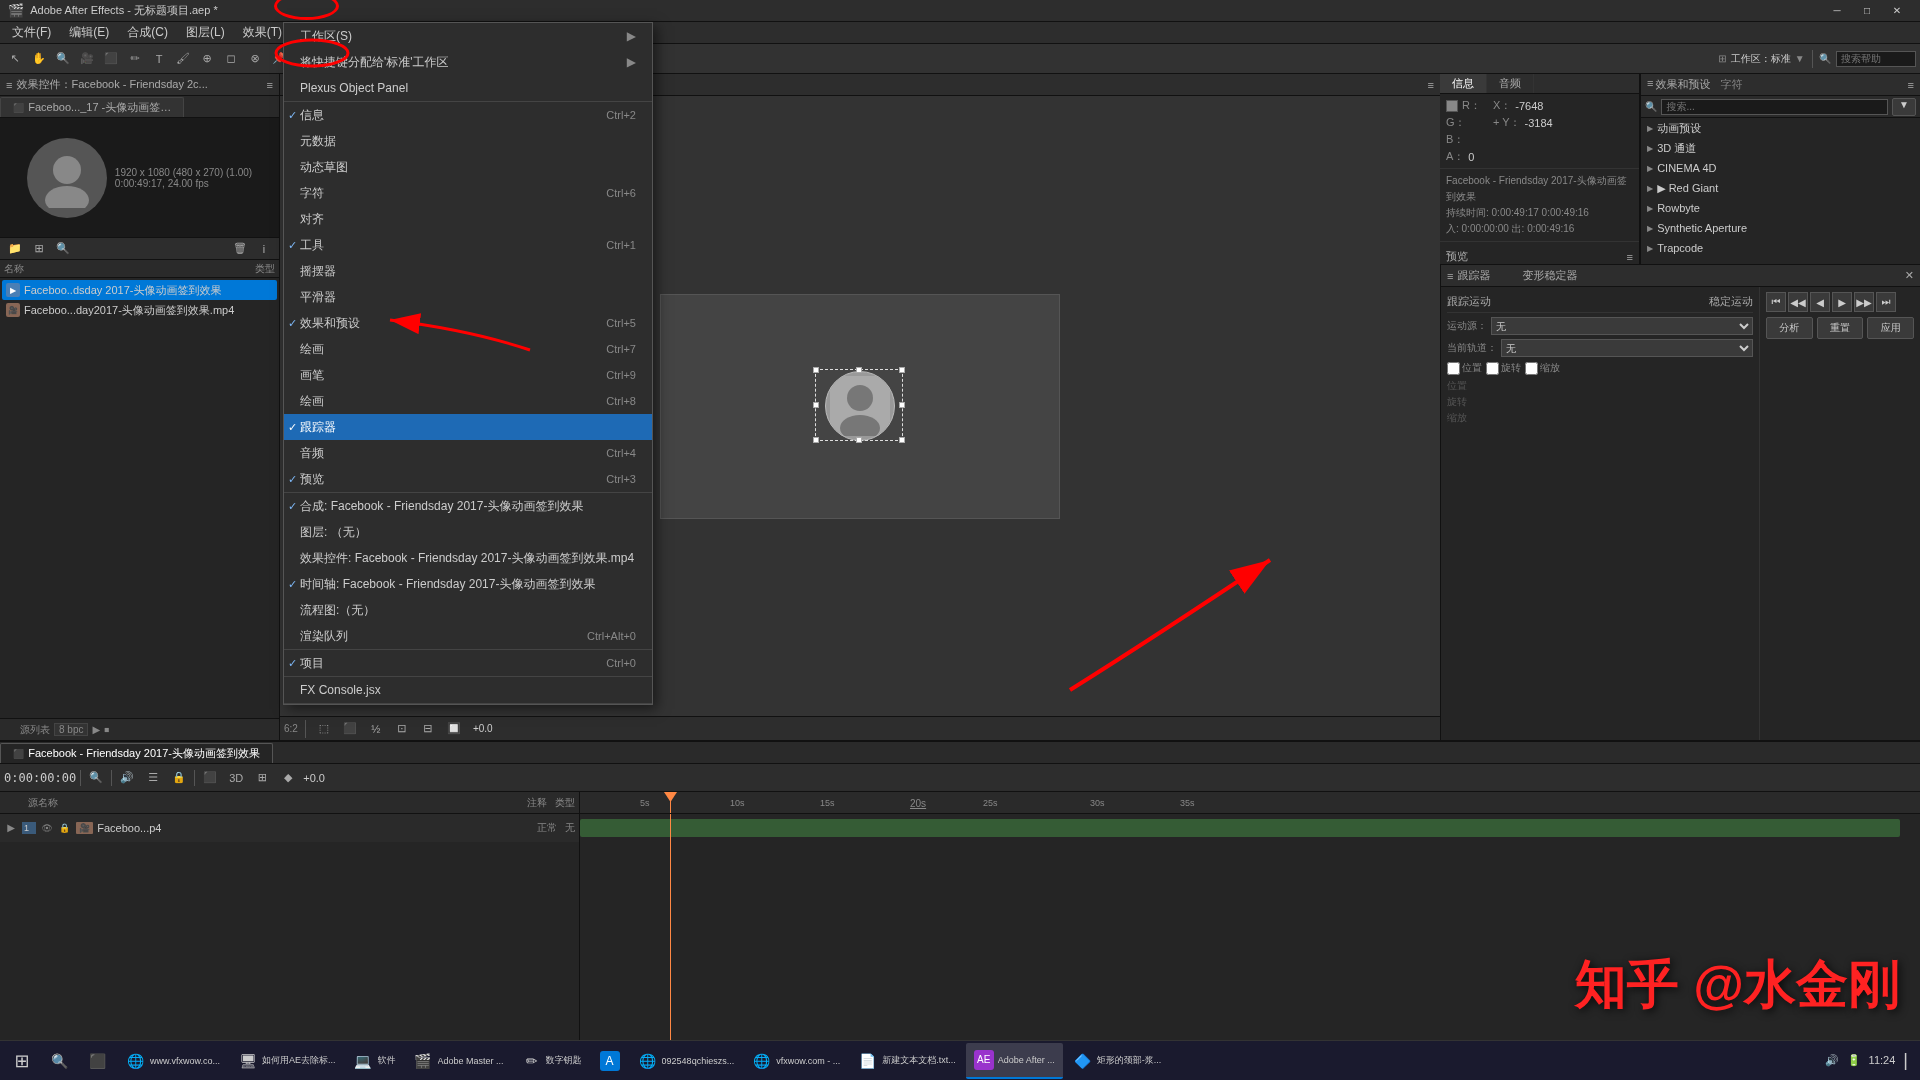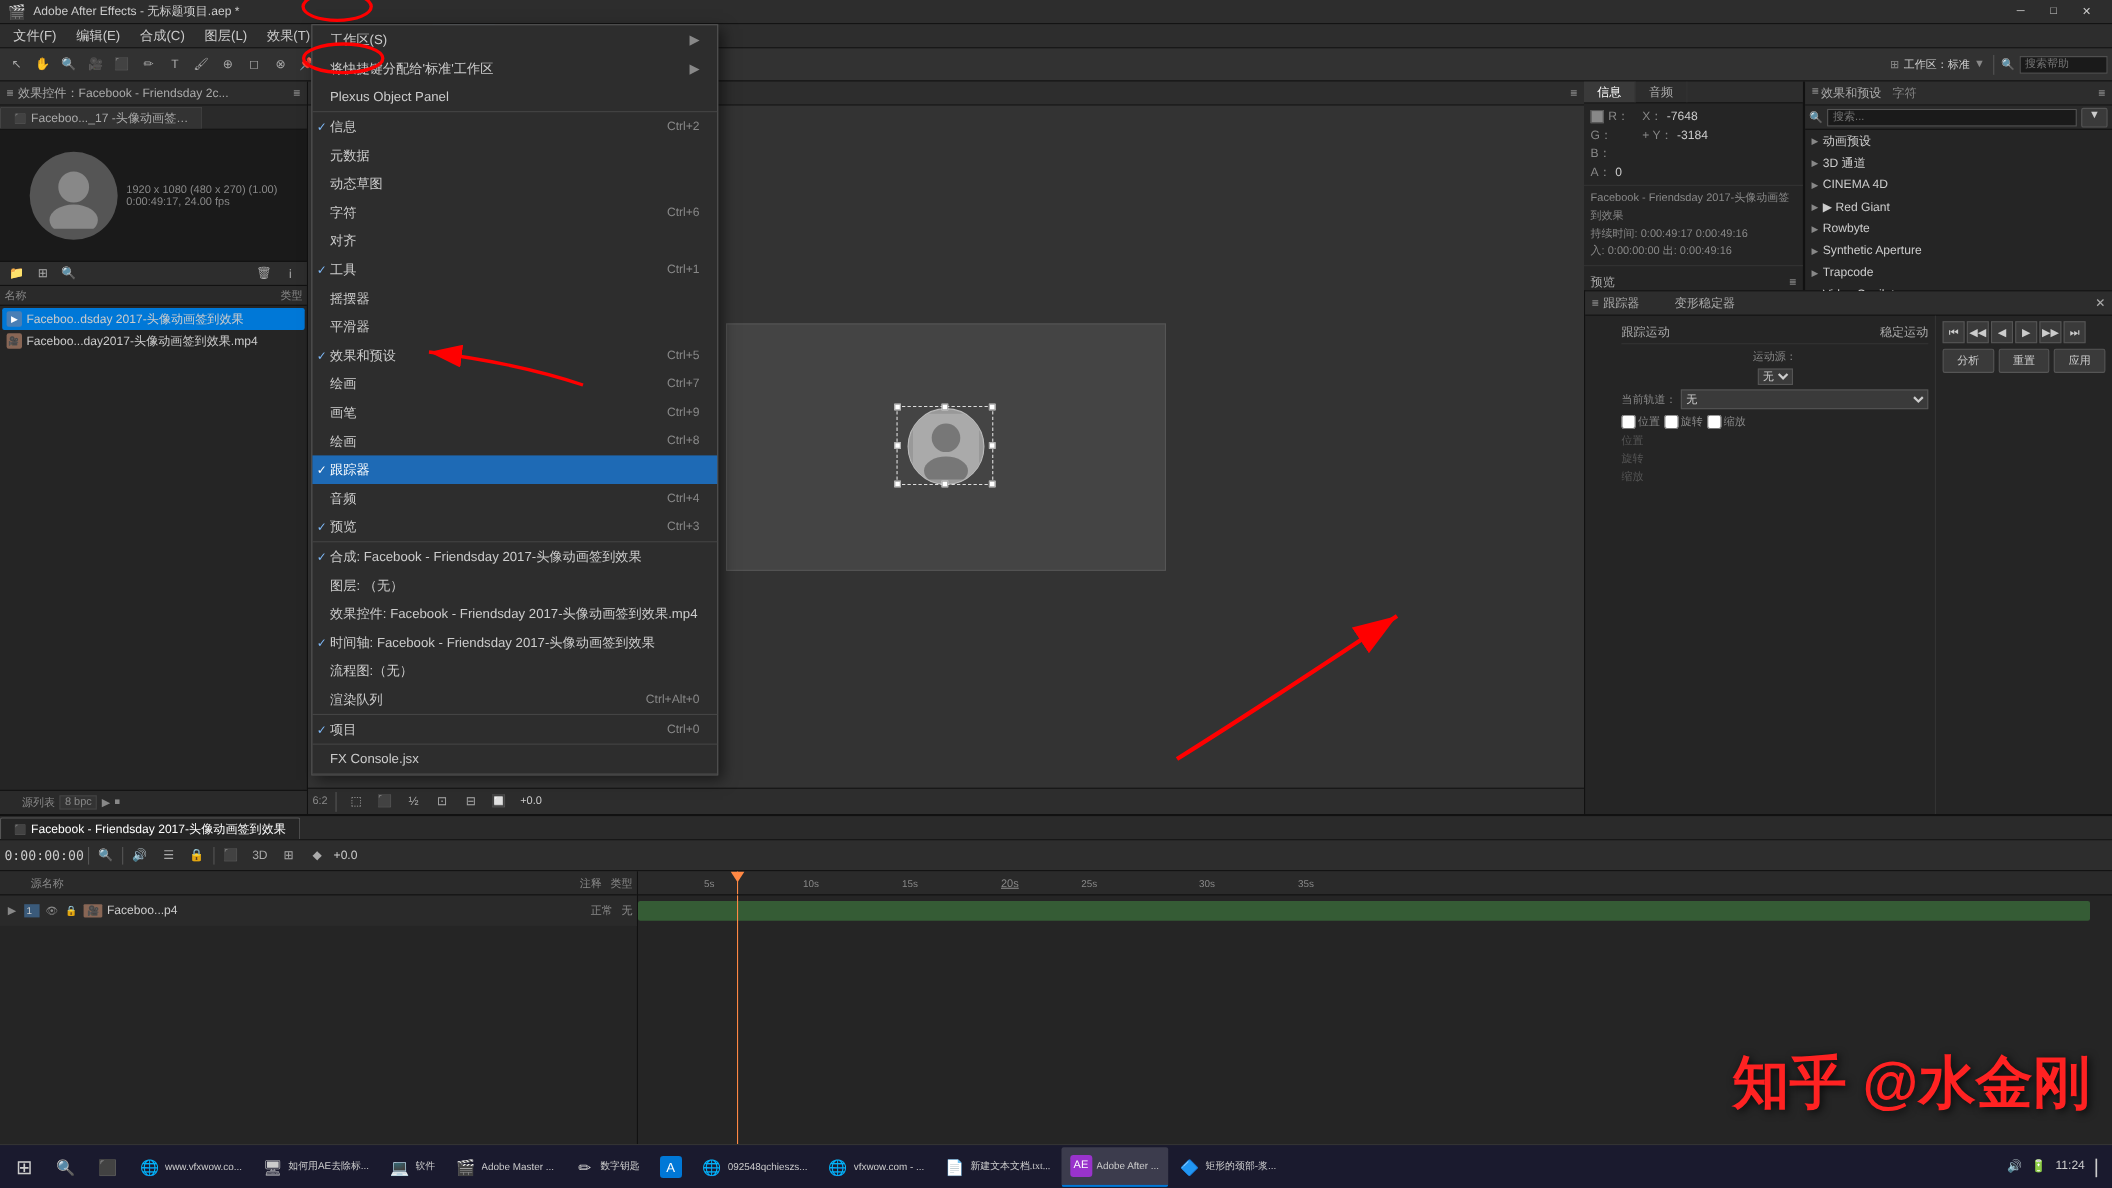--- a/index.html
+++ b/index.html
@@ -773,28 +773,28 @@
 
       <div style="flex:1; background:#252525; border-top:1px solid #111; display:flex; flex-direction:column; border-left:1px solid #111;">
         <div class="tracker-header">
           <div style="display:flex; gap:4px; align-items:center;">
             <span>≡</span>
             <span>跟踪器</span>
             <span style="margin-left:28px;">变形稳定器</span>
           </div>
           <span>✕</span>
         </div>
-        <div style="display:flex; flex:1;padding-left:27px;">
+        <div style="display:flex; flex:1;">
 
           <div style="flex:1; padding:4px 6px; border-right:1px solid #333;">
             <div style="height:22px; display:flex; align-items:center; font-size:11px; color:#aaa; border-bottom:1px solid #333; margin-bottom:4px; justify-content:space-between;">
               <span>跟踪运动</span>
               <span>稳定运动</span>
             </div>
-            <div style="display:flex; align-items:center; gap:4px; margin-bottom:4px;flex-direction:column;">
+            <div style="display:flex; align-items:center; gap:4px; margin-bottom:4px;">
               <span style="font-size:10px; color:#888;">运动源：</span>
               <select style="flex:1; height:18px; background:#3a3a3a; border:1px solid #555; color:#ccc; font-size:10px;">
                 <option>无</option>
               </select>
             </div>
             <div style="display:flex; align-items:center; gap:4px; margin-bottom:4px;">
               <span style="font-size:10px; color:#888;">当前轨道：</span>
               <select style="flex:1; height:18px; background:#3a3a3a; border:1px solid #555; color:#ccc; font-size:10px;">
                 <option>无</option>
               </select>
@@ -1115,21 +1115,21 @@
   <div class="taskbar-btn">
     <div class="taskbar-icon">🌐</div>
     <span style="font-size:9px; max-width:80px; overflow:hidden; text-overflow:ellipsis;">092548qchieszs...</span>
   </div>
   <div class="taskbar-btn">
     <div class="taskbar-icon">🌐</div>
     <span style="font-size:9px; max-width:80px; overflow:hidden; text-overflow:ellipsis;">vfxwow.com - ...</span>
   </div>
   <div class="taskbar-btn">
     <div class="taskbar-icon">📄</div>
-    <span style="font-size:9px; max-width:80px; overflow:hidden; text-overflow:ellipsis;font-family:Liberation Serif, serif;">新建文本文档.txt...</span>
+    <span style="font-size:9px; max-width:80px; overflow:hidden; text-overflow:ellipsis;">新建文本文档.txt...</span>
   </div>
   <div class="taskbar-btn active">
     <div class="taskbar-icon" style="width:20px; height:20px; background:#9933cc; border-radius:3px; font-size:10px; display:flex; align-items:center; justify-content:center; color:#fff;">AE</div>
     <span style="font-size:9px; max-width:80px; overflow:hidden; text-overflow:ellipsis;">Adobe After ...</span>
   </div>
   <div class="taskbar-btn">
     <div class="taskbar-icon">🔷</div>
     <span style="font-size:9px; max-width:80px; overflow:hidden; text-overflow:ellipsis;">矩形的颈部-浆...</span>
   </div>
 

